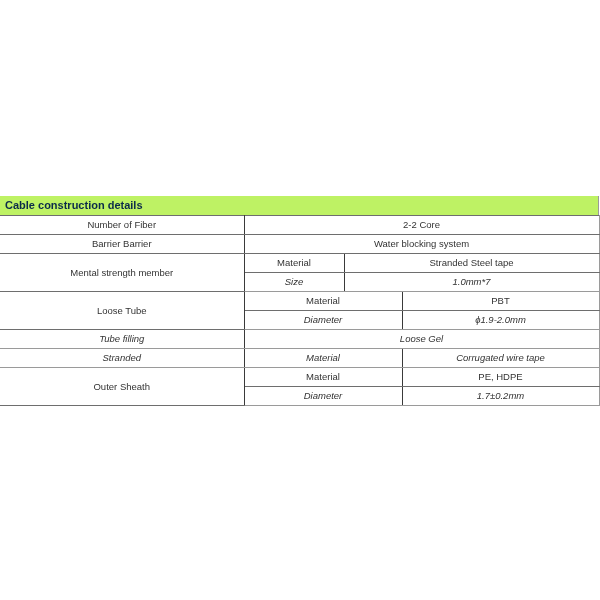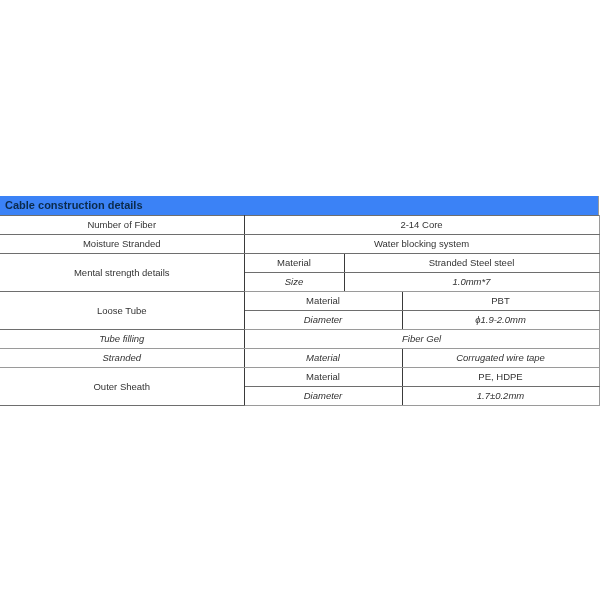--- a/index.html
+++ b/index.html
@@ -12,21 +12,21 @@
       font-family: "Liberation Sans", "DejaVu Sans", sans-serif;
     }
     .sheet {
       position: absolute;
       left: 0;
       top: 196px;
       width: 599px;
     }
     .title-bar {
       height: 19px;
-      background: #3b82f6;
+      background: #bef264;
       color: #0b2a4a;
       font-weight: bold;
       font-size: 11px;
       line-height: 19px;
       padding-left: 5px;
       box-sizing: border-box;
       border-right: 1px solid #9a9a9a;
     }
     table.spec {
       border-collapse: collapse;
@@ -61,47 +61,47 @@
   <table class="spec">
     <colgroup>
       <col style="width:244px">
       <col style="width:100px">
       <col style="width:58px">
       <col style="width:197px">
     </colgroup>
     <tbody>
       <tr>
         <td class="first">Number of Fiber</td>
-        <td class="last" colspan="3">2-14 Core</td>
+        <td class="last" colspan="3">2-2 Core</td>
       </tr>
       <tr>
-        <td class="first">Moisture Stranded</td>
+        <td class="first">Barrier Barrier</td>
         <td class="last" colspan="3">Water blocking system</td>
       </tr>
       <tr>
-        <td class="first" rowspan="2">Mental strength details</td>
+        <td class="first" rowspan="2">Mental strength member</td>
         <td>Material</td>
-        <td class="last" colspan="2">Stranded Steel steel</td>
+        <td class="last" colspan="2">Stranded Steel tape</td>
       </tr>
       <tr class="thick">
         <td>Size</td>
         <td class="last" colspan="2">1.0mm*7</td>
       </tr>
       <tr>
         <td class="first" rowspan="2">Loose Tube</td>
         <td colspan="2">Material</td>
         <td class="last">PBT</td>
       </tr>
       <tr class="thick">
         <td colspan="2">Diameter</td>
         <td class="last">ϕ1.9-2.0mm</td>
       </tr>
       <tr class="thick">
         <td class="first">Tube filling</td>
-        <td class="last" colspan="3">Fiber Gel</td>
+        <td class="last" colspan="3">Loose Gel</td>
       </tr>
       <tr class="thick">
         <td class="first">Stranded</td>
         <td colspan="2">Material</td>
         <td class="last">Corrugated wire tape</td>
       </tr>
       <tr>
         <td class="first" rowspan="2">Outer Sheath</td>
         <td colspan="2">Material</td>
         <td class="last">PE, HDPE</td>

